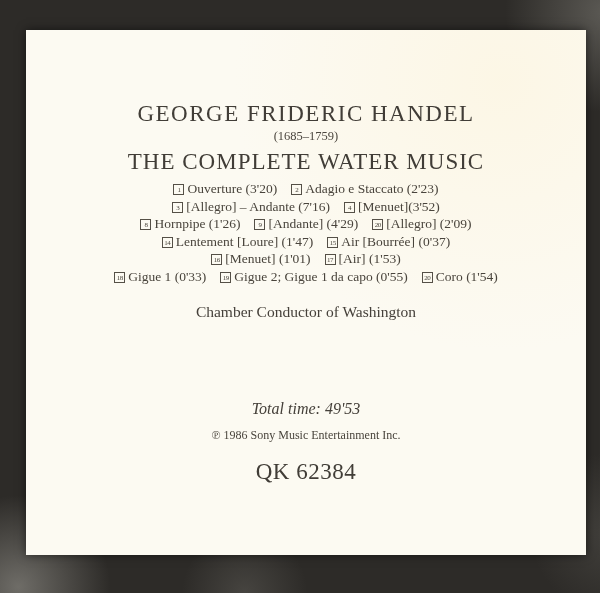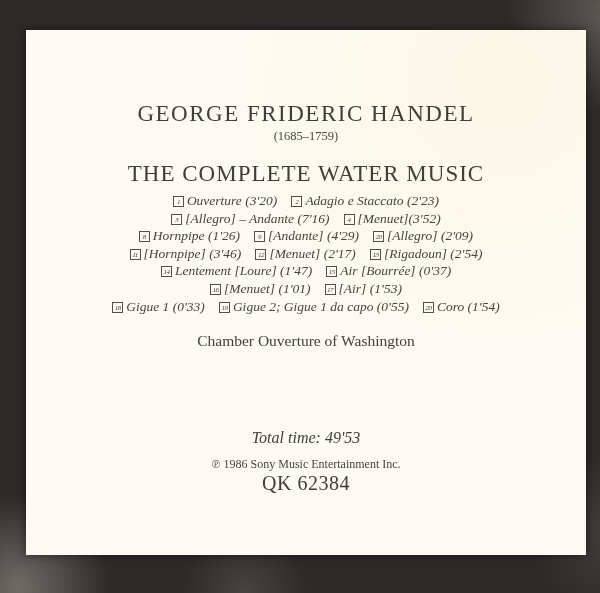--- a/index.html
+++ b/index.html
@@ -43,36 +43,35 @@
   }
   .years {
     font-size: 12.5px;
     margin-top: 4px;
     color: #4c473f;
   }
   .album {
     font-size: 23px;
     letter-spacing: 1px;
     color: #413d37;
-    margin-top: 18px;
+    margin-top: 6px;
     line-height: 1;
   }
   .tracklist {
     margin-top: 7px;
   }
   .track-line {
     line-height: 17.6px;
     font-size: 13.5px;
     white-space: nowrap;
   }
   .track {
     display: inline-block;
     margin: 0 7px;
     white-space: nowrap;
-    font-style: italic;
   }
   .num-box {
     display: inline-block;
     box-sizing: border-box;
     width: 11px;
     height: 11px;
     line-height: 10px;
     border: 1px solid #555047;
     font-size: 7px;
     letter-spacing: -0.5px;
@@ -101,46 +100,45 @@
     font-size: 16px;
     font-style: italic;
     color: #45403a;
   }
   .copyright {
     margin-top: 10px;
     font-size: 12px;
     color: #49443c;
   }
   .catalog {
-    margin-top: 0;
-    font-size: 20px;
+    margin-top: 16px;
+    font-size: 23px;
     letter-spacing: 0.5px;
     color: #413d37;
   }
 </style>
 </head>
 <body>
 
 <div class="cover">
   <div class="panel">
 
     <div class="artist">GEORGE FRIDERIC HANDEL</div>
     <div class="years">(1685–1759)</div>
     <div class="album">THE COMPLETE WATER MUSIC</div>
 
     <div class="tracklist">
         <div class="track-line"><span class="track"><span class="num-box">1</span><span>Ouverture (3'20)</span></span><span class="track"><span class="num-box">2</span><span>Adagio e Staccato (2'23)</span></span></div>
         <div class="track-line"><span class="track"><span class="num-box">3</span><span>[Allegro] – Andante (7'16)</span></span><span class="track"><span class="num-box">4</span><span>[Menuet](3'52)</span></span></div>
         <div class="track-line"><span class="track"><span class="num-box">8</span><span>Hornpipe (1'26)</span></span><span class="track"><span class="num-box">9</span><span>[Andante] (4'29)</span></span><span class="track"><span class="num-box">20</span><span>[Allegro] (2'09)</span></span></div>
-        <div class="track-line"><span class="track"><span class="num-box">11</span><span>[Hornpipe] (3'46)</span></span><span class="track"><span class="num-box">12</span><span>[Menuet] (2'17)</span></span><span class="track"><span class="num-box">13</span><span>[Rigadoun] (2'54)</span></span></div>
         <div class="track-line"><span class="track"><span class="num-box">14</span><span>Lentement [Loure] (1'47)</span></span><span class="track"><span class="num-box">15</span><span>Air [Bourrée] (0'37)</span></span></div>
         <div class="track-line"><span class="track"><span class="num-box">16</span><span>[Menuet] (1'01)</span></span><span class="track"><span class="num-box">17</span><span>[Air] (1'53)</span></span></div>
         <div class="track-line"><span class="track"><span class="num-box">18</span><span>Gigue 1 (0'33)</span></span><span class="track"><span class="num-box">19</span><span>Gigue 2; Gigue 1 da capo (0'55)</span></span><span class="track"><span class="num-box">20</span><span>Coro (1'54)</span></span></div>
       </div>
 
-    <div class="ensemble">Chamber Ouverture of Washington</div>
+    <div class="ensemble">Chamber Conductor of Washington</div>
 
     <div class="total-time">Total time: 49'53</div>
     <div class="copyright">℗ 1986 Sony Music Entertainment Inc.</div>
     <div class="catalog">QK 62384</div>
 
   </div>
 </div>
 
 </body></html>

